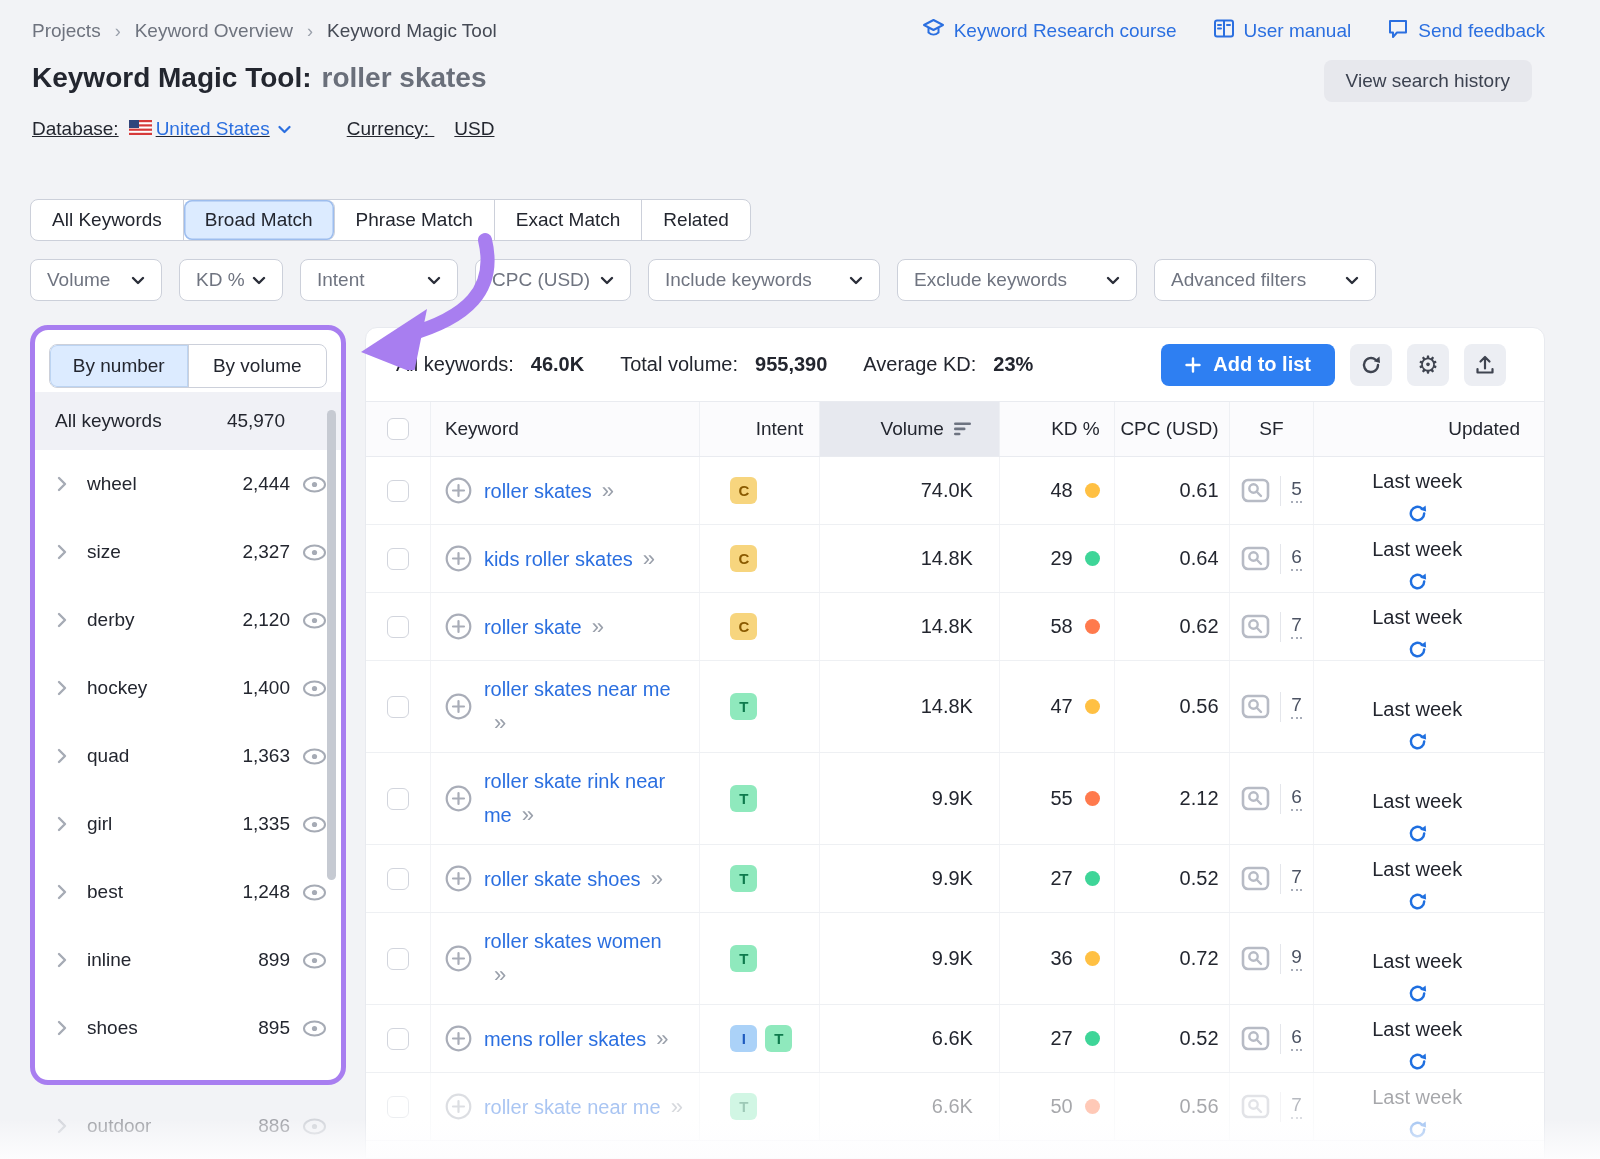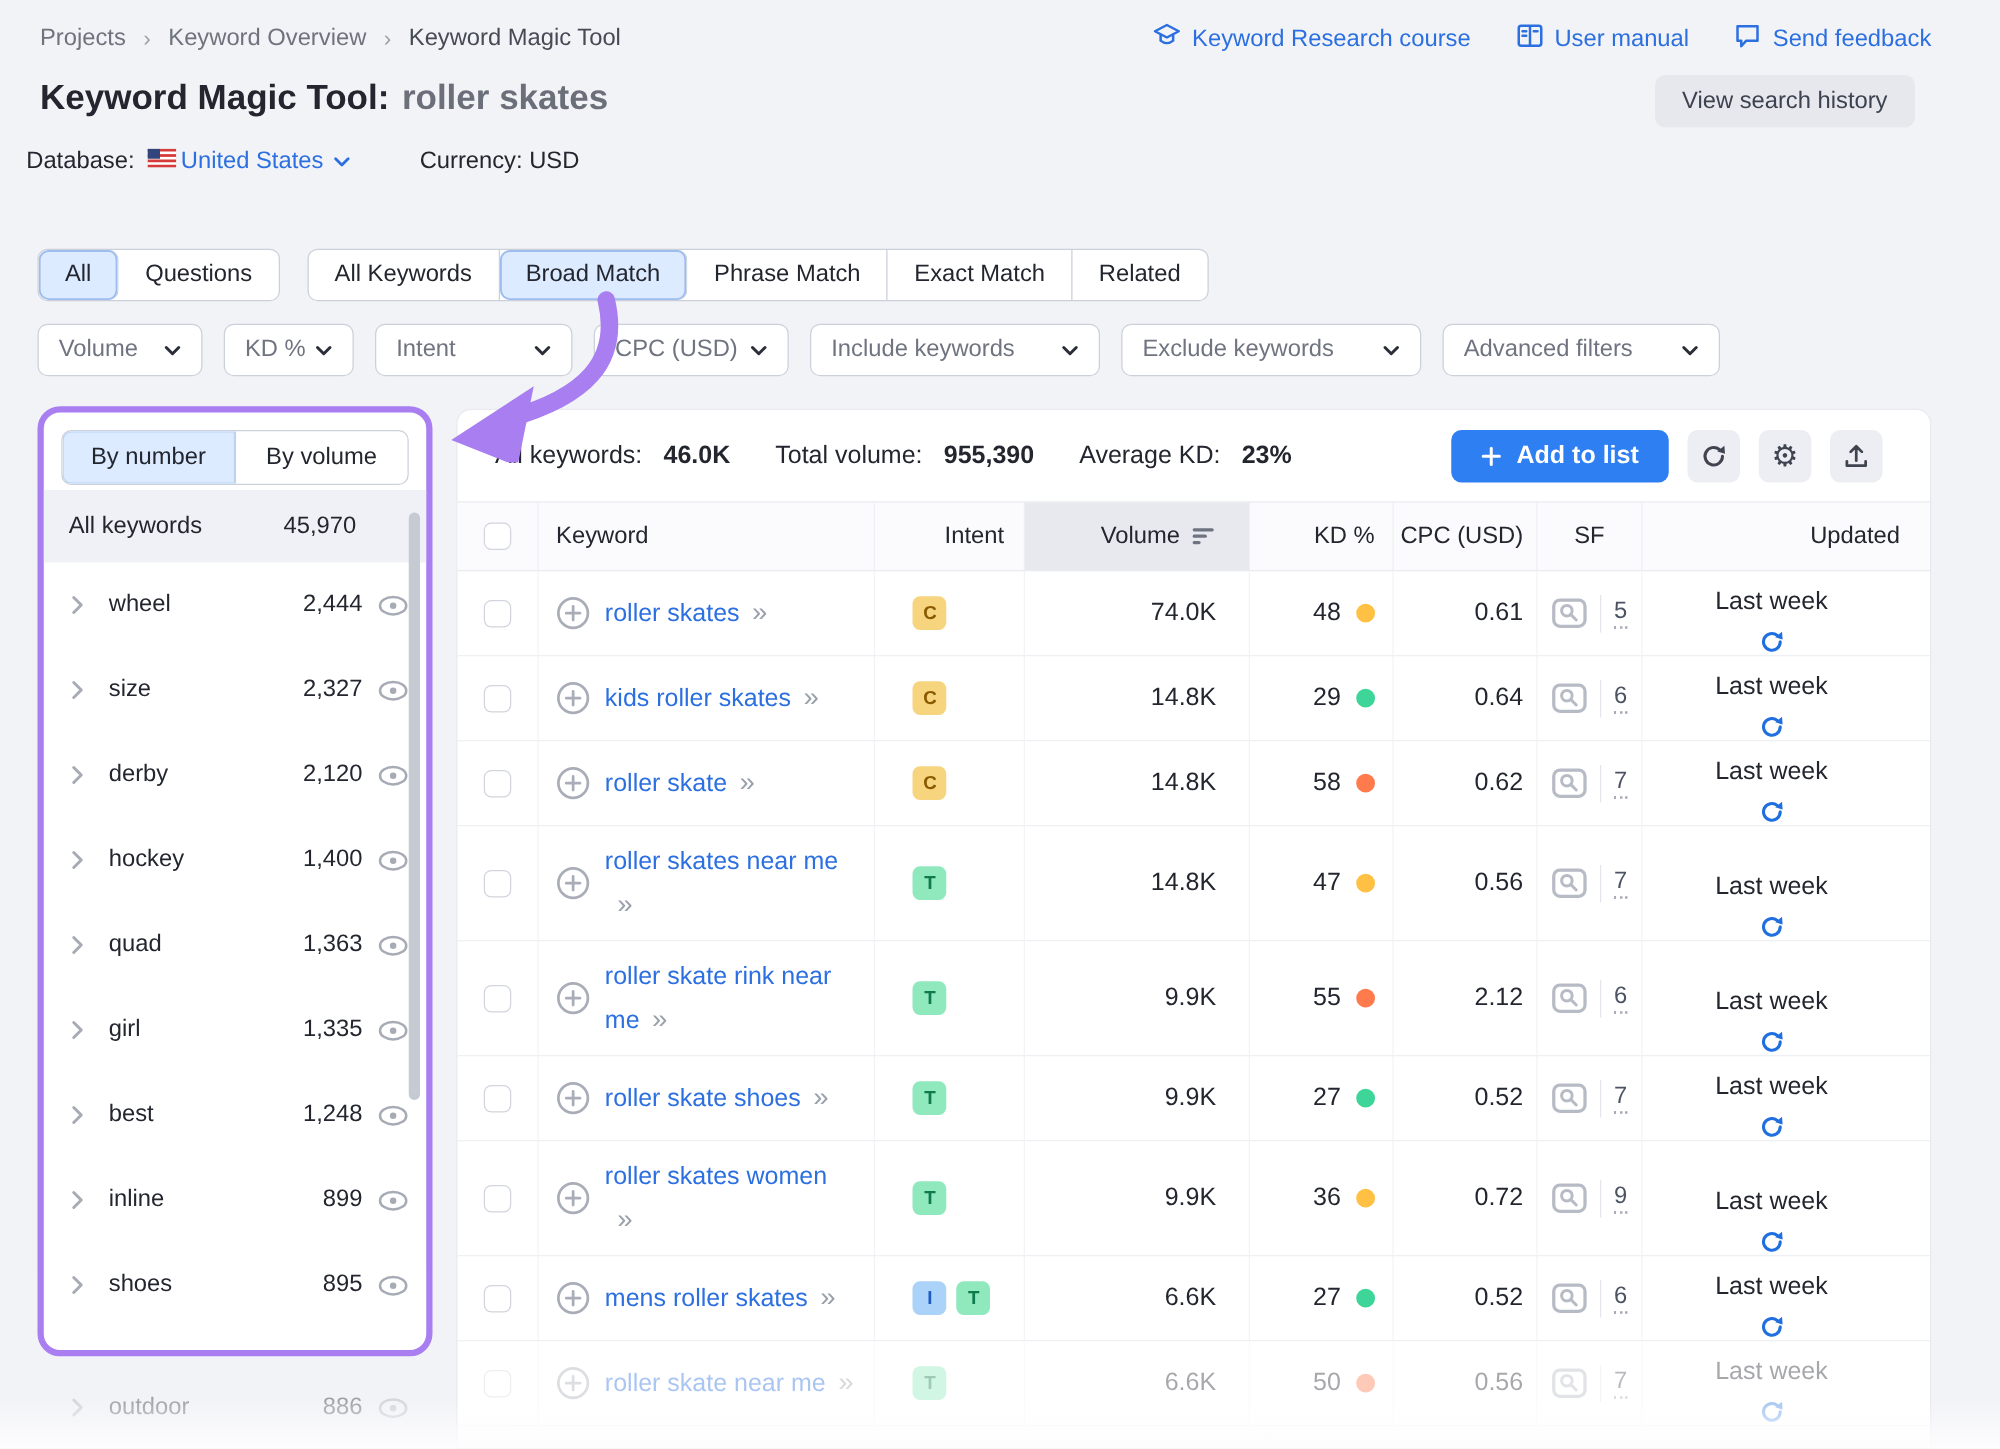--- a/index.html
+++ b/index.html
@@ -20,21 +20,21 @@
   .crumb-sep { color:#9aa0ab; font-size:18px; }
 
   .top-links { position:absolute; right:55px; top:18px; display:flex; align-items:center; gap:36px; }
   .top-link { display:flex; align-items:center; gap:9px; color:#2b6fe0; font-size:19px; }
 
   .title-row { position:absolute; left:32px; top:62px; font-size:28px; font-weight:bold; }
   .title-row .q { color:#6a6f7a; margin-left:10px; }
 
   .view-history { position:absolute; right:68px; top:60px; height:42px; padding:0 22px; background:#e7e8ed; border-radius:8px; font-size:19px; color:#3c4250; display:flex; align-items:center; }
 
-  .db-row { position:absolute; left:21px; top:118px; display:flex; align-items:center; font-size:19px; }
+  .db-row { position:absolute; left:32px; top:118px; display:flex; align-items:center; font-size:19px;text-decoration:underline; }
   .db-row .lbl { color:#23262f; margin-right:10px; }
   .db-link { color:#2b6fe0; display:flex; align-items:center; gap:8px; margin-left:4px; }
   .currency { margin-left:56px; }
 
   
   .tabs-row { position:absolute; left:30px; top:199px; display:flex; gap:22px; height:42px; }
   .seg-group { display:flex; background:#fff; border:1px solid #ccd0da; border-radius:8px; overflow:hidden; }
   .seg { padding:0 21px; display:flex; align-items:center; font-size:19px; color:#23262f; border-right:1px solid #ccd0da; cursor:default; white-space:nowrap; }
   .seg:last-child { border-right:none; }
   .seg.selected { background:#dcebff; box-shadow:inset 0 0 0 1.5px #9dbdee; border-radius:8px; }
@@ -160,29 +160,25 @@
         </svg>
     </span>
     <span class="db-link">
       <span>United States</span>
       <svg width="13" height="9" viewBox="0 0 13 9" fill="none">
           <polyline points="1.5,2 6.5,7 11.5,2" stroke="#2b6fe0" stroke-width="2.2" stroke-linecap="round" stroke-linejoin="round"></polyline>
         </svg>
     </span>
     <span class="currency">
       <span>Currency:</span>
-      <span style="margin-left:0;">USD</span>
+      <span style="margin-left:20px;">USD</span>
     </span>
   </div>
 
   <div class="tabs-row">
-    <div class="seg-group" id="tab-group-1">
-        <div class="seg selected">All</div>
-        <div class="seg">Questions</div>
-      </div>
     <div class="seg-group" id="tab-group-2">
         <div class="seg">All Keywords</div>
         <div class="seg selected">Broad Match</div>
         <div class="seg">Phrase Match</div>
         <div class="seg">Exact Match</div>
         <div class="seg">Related</div>
       </div>
   </div>
 
   <div class="pills-row" id="pills-row">

